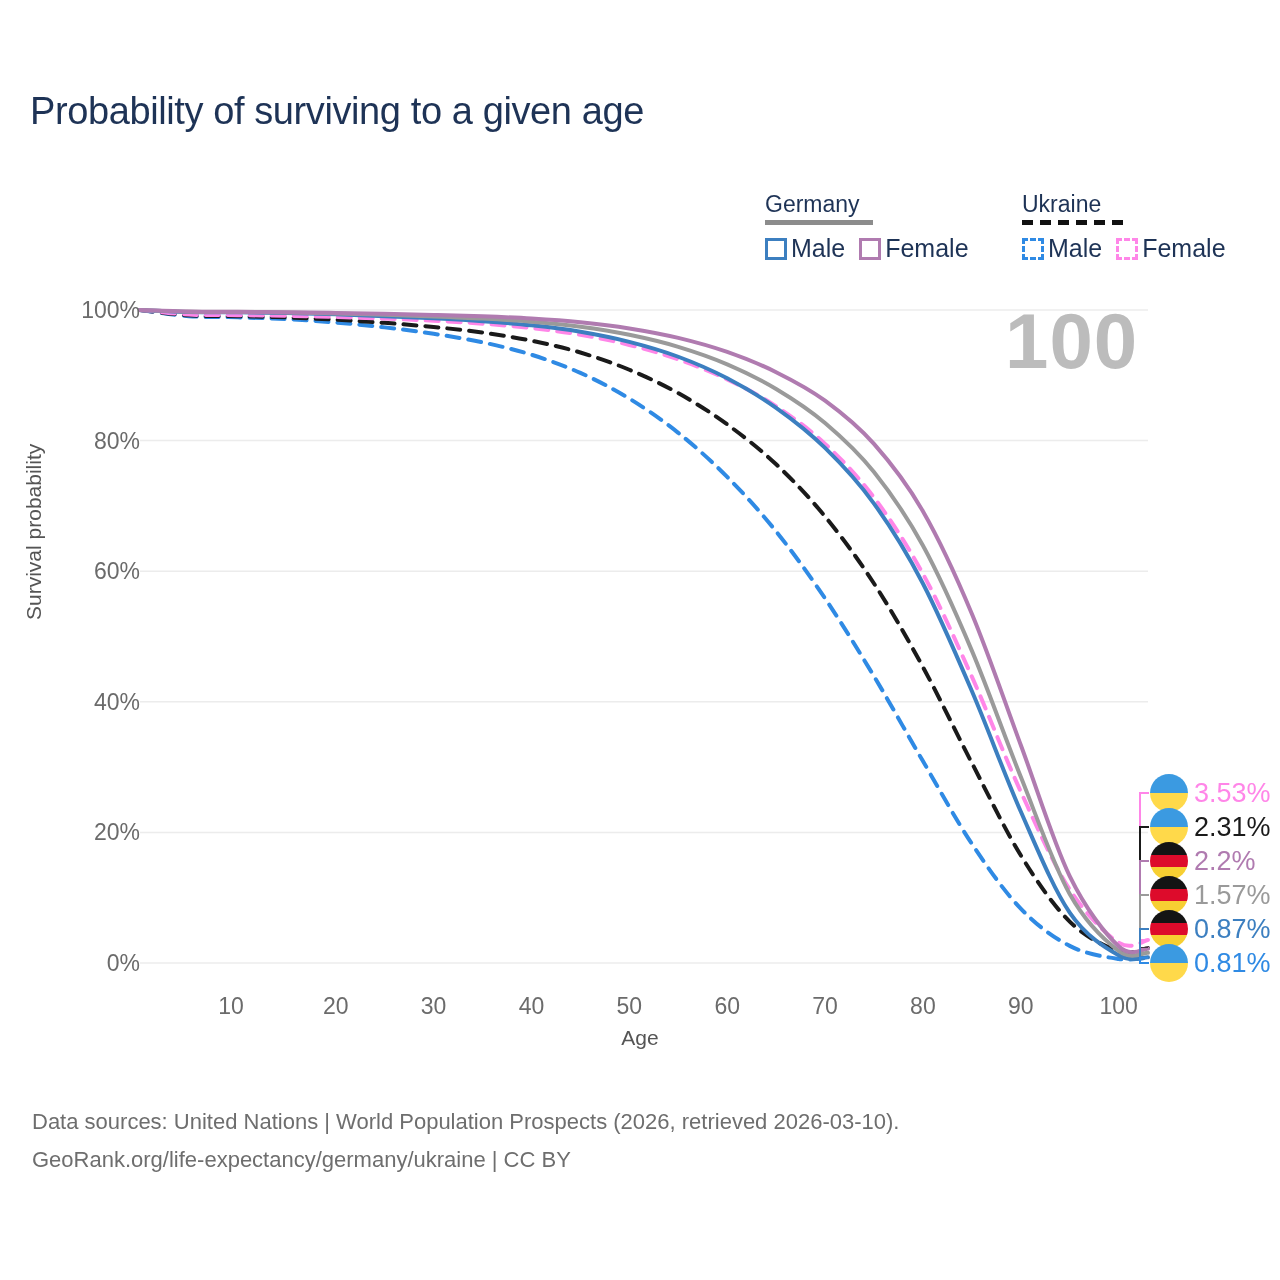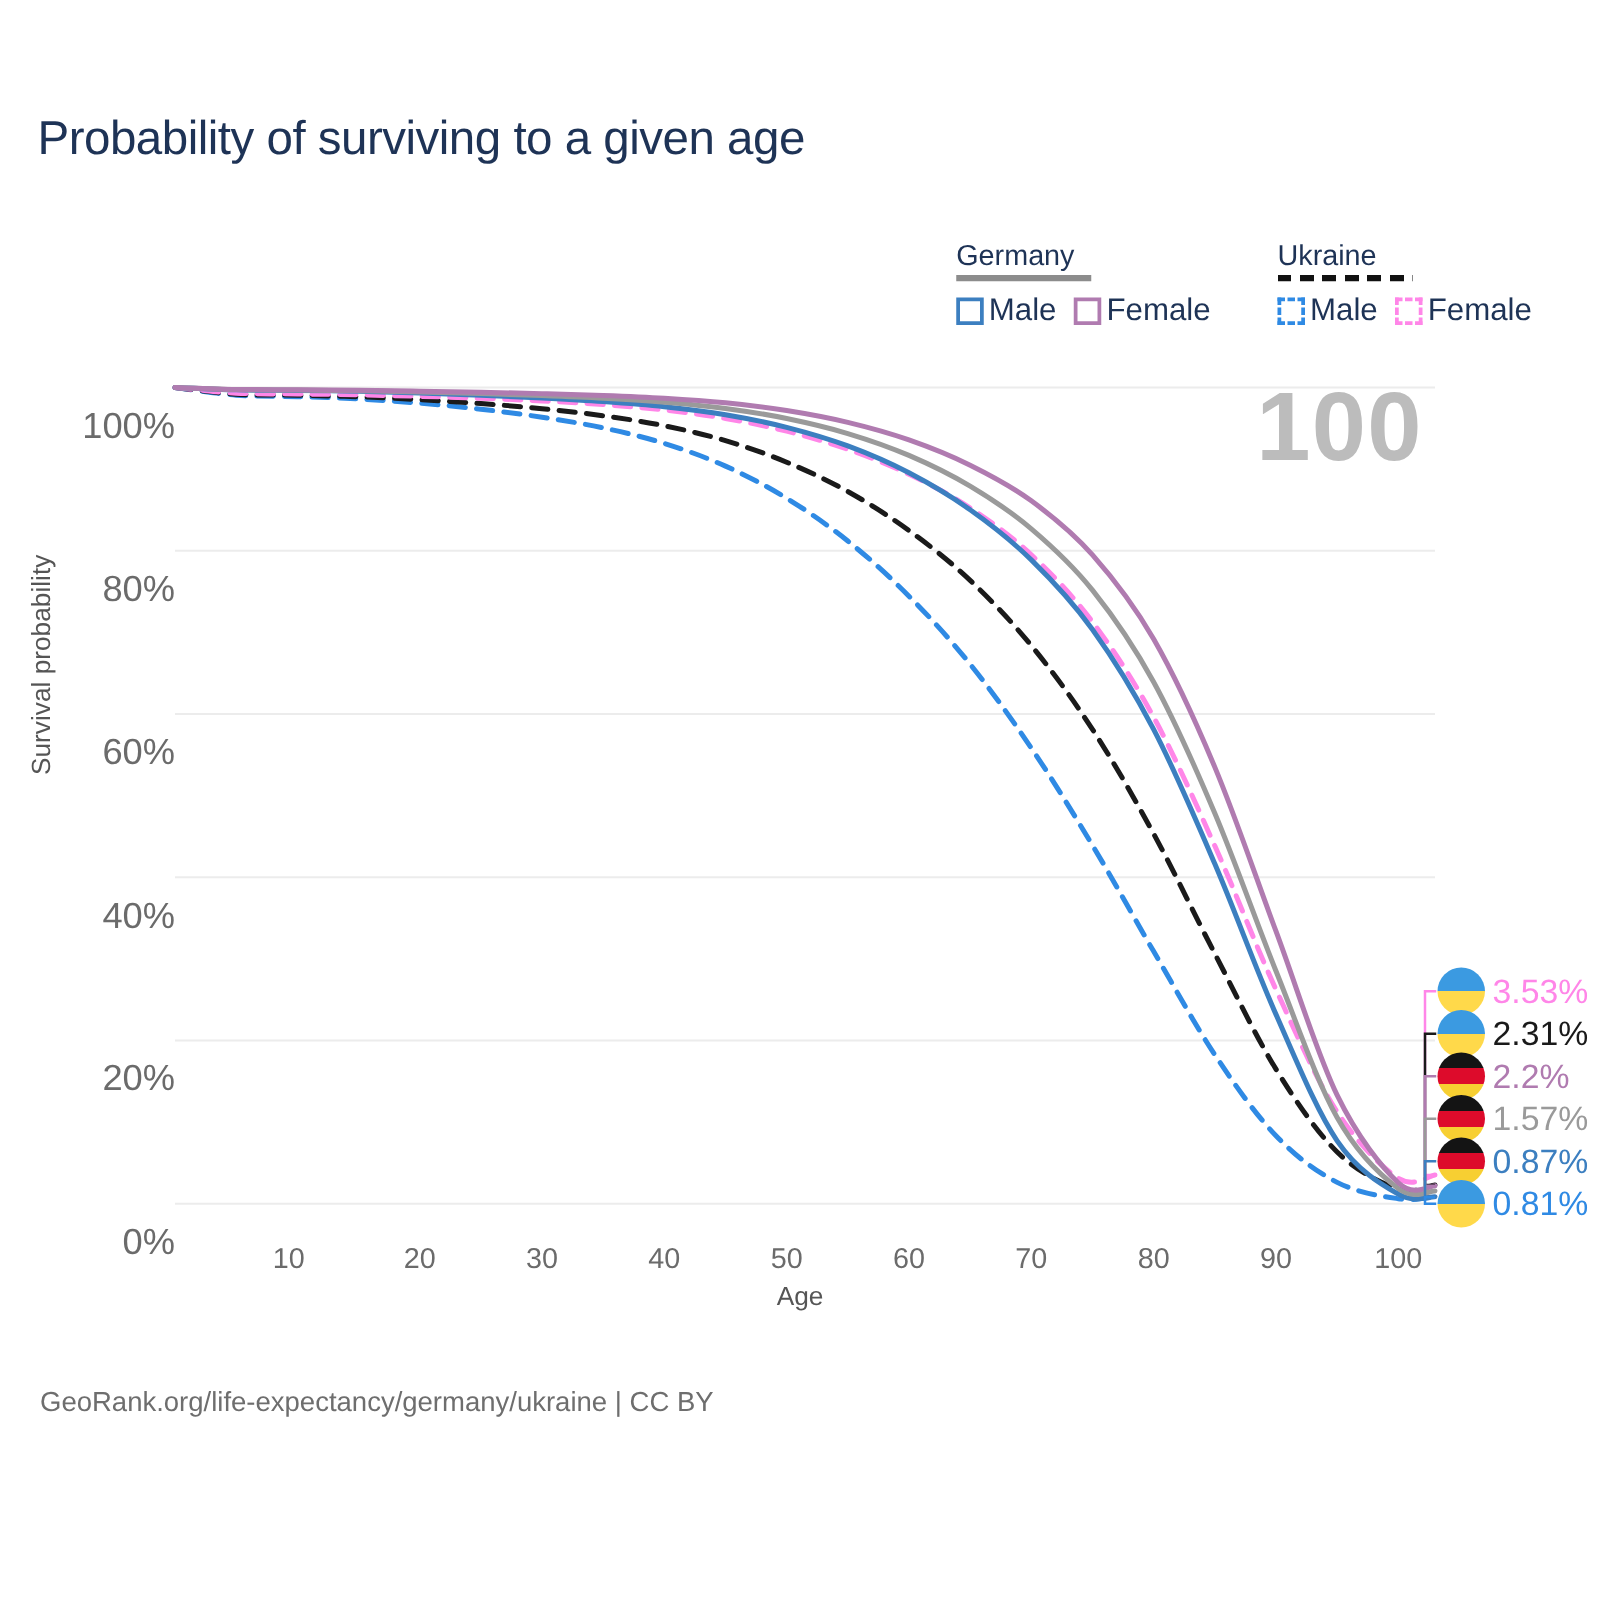--- a/index.html
+++ b/index.html
@@ -93,26 +93,25 @@
     left: 1005px;
     top: 296px;
     font-size: 78px;
     font-weight: bold;
     color: #bcbcbc;
     letter-spacing: 1px;
   }
   .y-tick-label {
     position: absolute;
     right: 1140px;
-    font-size: 29px;
+    font-size: 23px;
     color: #6b6b6b;
     text-align: center;
     transform: translateY(-13px);
     white-space: nowrap;
-    margin-top: 28px;
   }
   .x-tick-label {
     position: absolute;
     top: 993px;
     font-size: 23px;
     color: #6b6b6b;
     transform: translateX(-50%);
     white-space: nowrap;
   }
   #x-axis-title {
@@ -279,14 +278,15 @@
       <span class="flag de"></span>
       <span class="end-value" style="color: rgb(60, 127, 192);">0.87%</span>
     </div>
     <div class="end-label" style="left: 1150px; top: 963px;">
       <span class="flag ua"></span>
       <span class="end-value" style="color: rgb(47, 138, 228);">0.81%</span>
     </div>
   </div>
 
 <div id="footer">
+  <div>Data sources: United Nations | World Population Prospects (2026, retrieved 2026-03-10).</div>
   <div>GeoRank.org/life-expectancy/germany/ukraine | CC BY</div>
 </div>
 
 </body></html>

